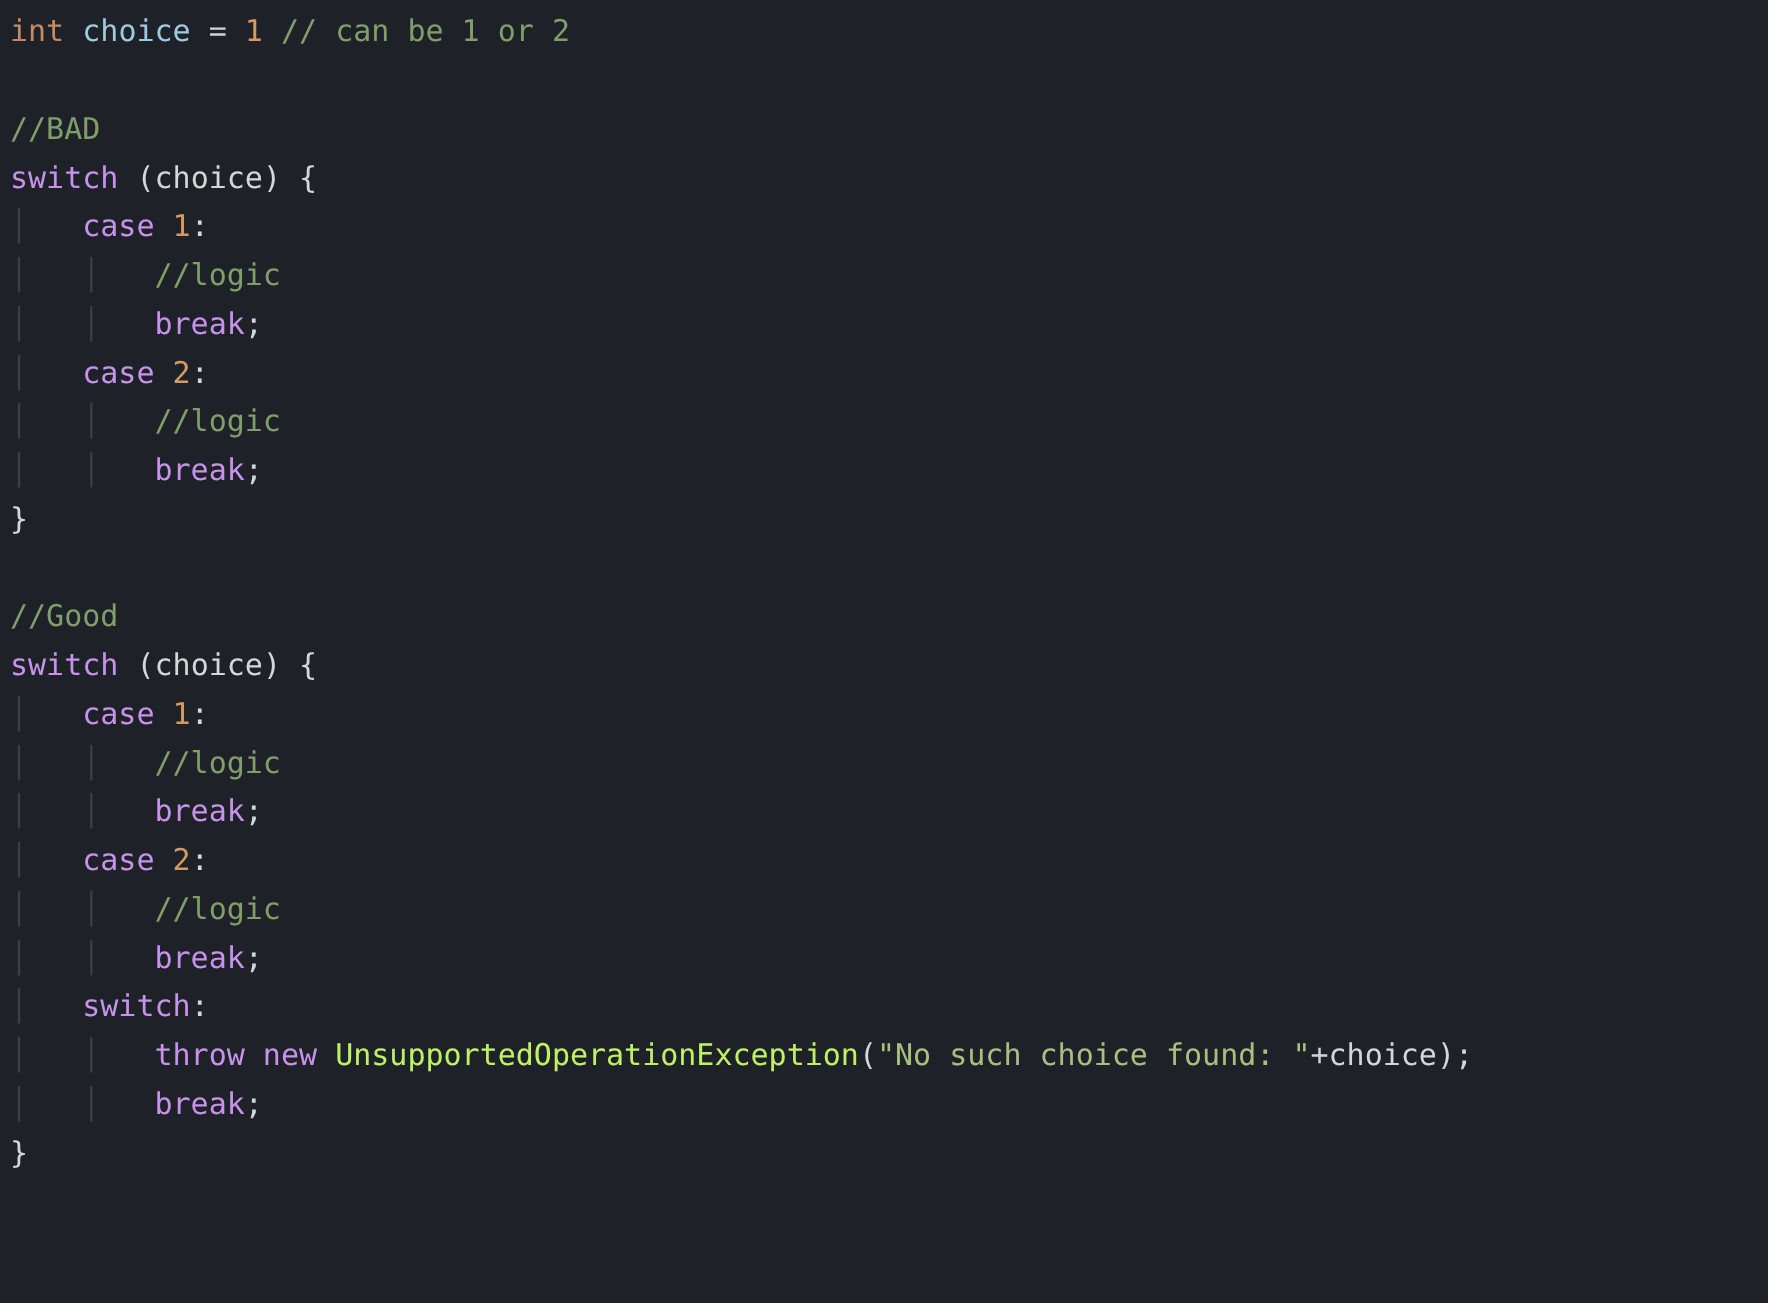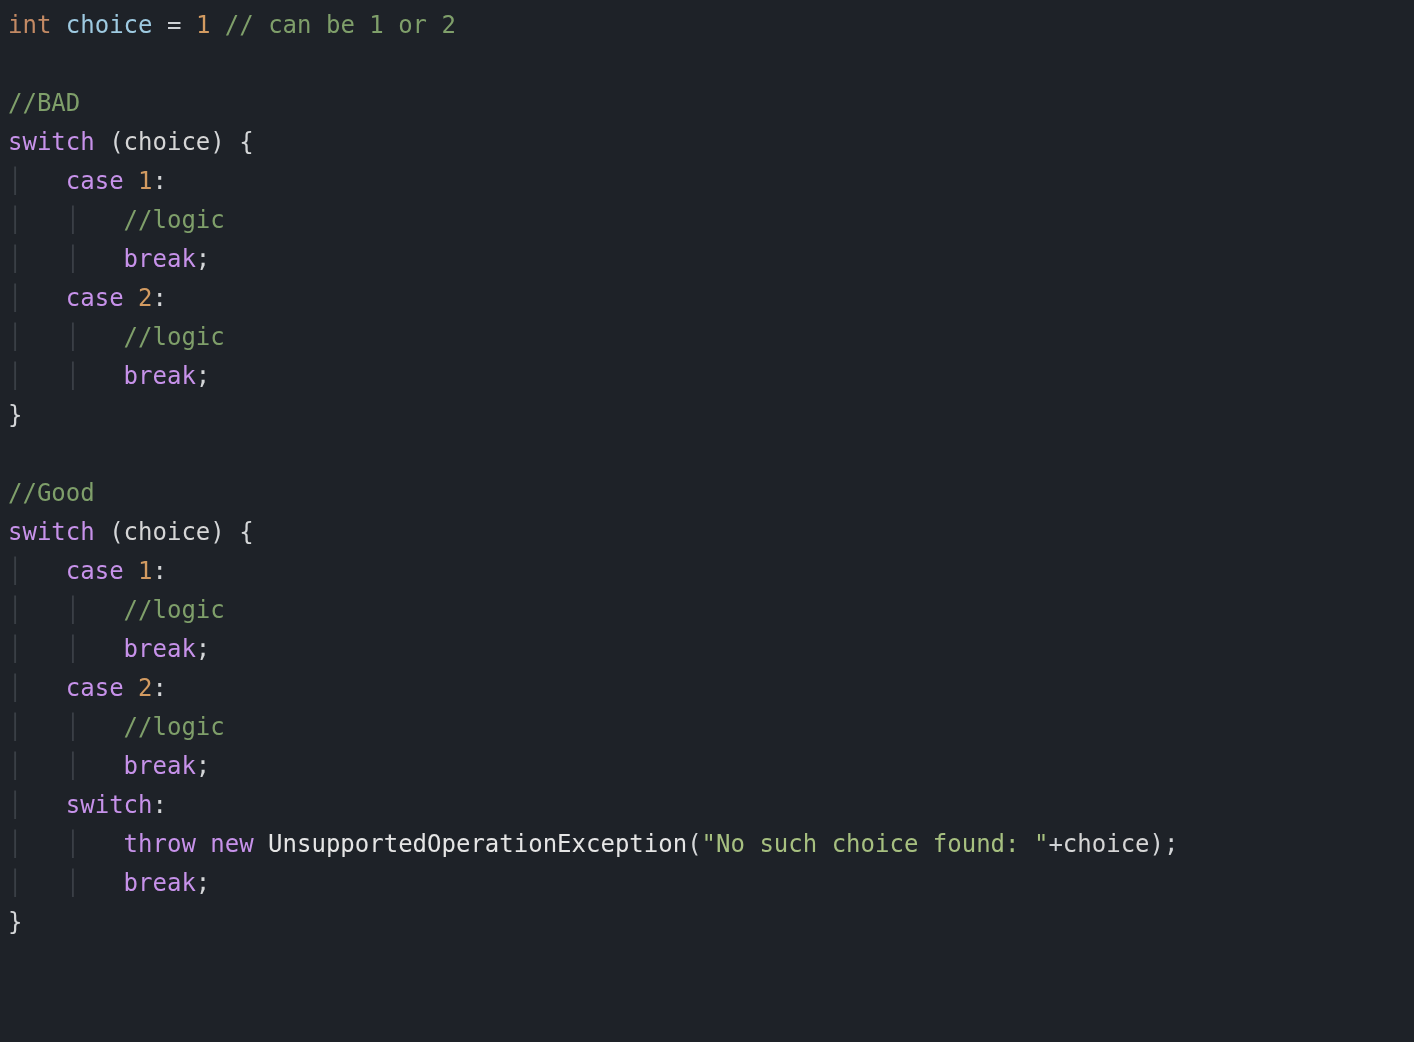--- a/index.html
+++ b/index.html
@@ -19,21 +19,21 @@
     white-space: pre;
     color: #d6d6d6;
   }
   .tok-type    { color: #c38a64; }     
   .tok-var     { color: #9ecae1; }     
   .tok-op      { color: #cfd2d6; }     
   .tok-num     { color: #d39b61; }     
   .tok-comment { color: #7f9f6a; }     
   .tok-keyword { color: #c792ea; text-align: right; }     
   .tok-punct   { color: #d4d6d8; }     
-  .tok-class   { color: #e5e5e5; }     
+  .tok-class   { color: #bef264; }     
   .tok-string  { color: #a7c080; }     
   .tok-default { color: #d6d6d6; }
 
   .guide {
     color: #3a3f46;
     display: inline;
     user-select: none;
   }
 </style>
 </head>

